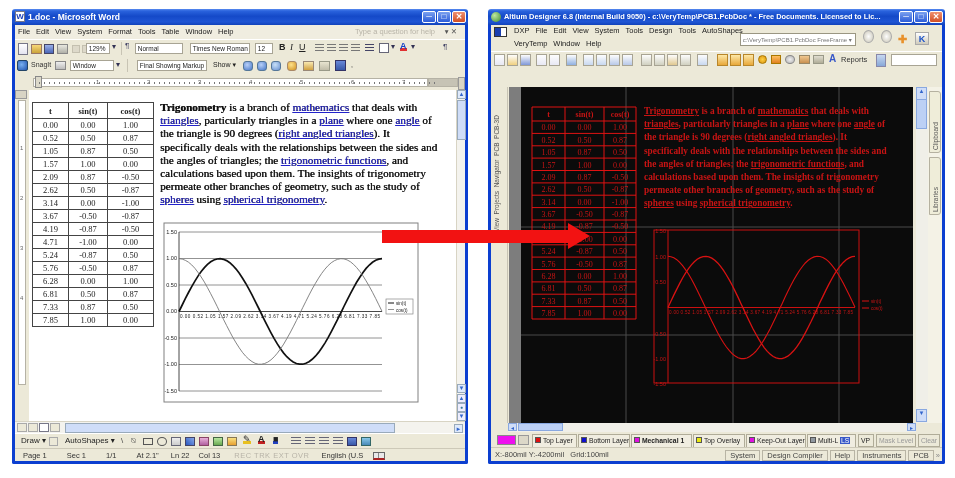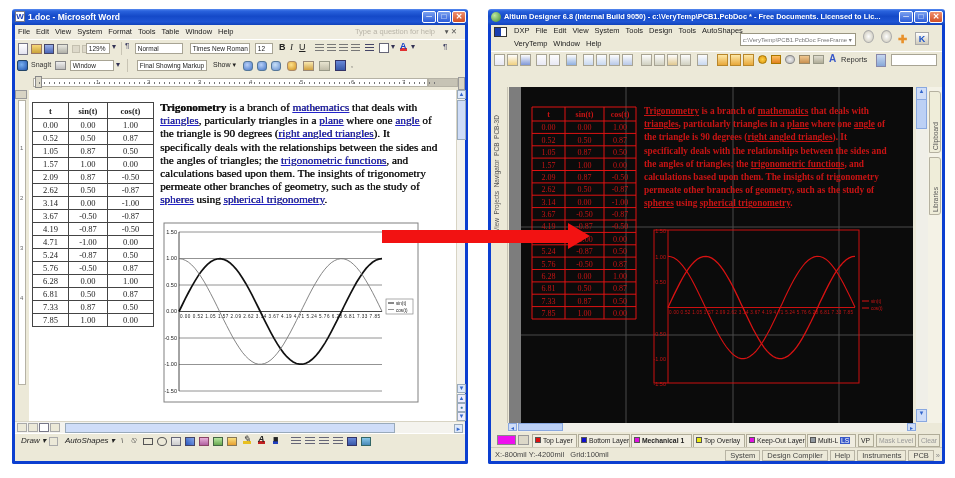--- a/index.html
+++ b/index.html
@@ -340,21 +340,21 @@
 
   <div class="abs" style="left:0;top:396px;width:450px;height:12px;background:#f4f3ee;border-top:1px solid #d8d4c4;">
     <div class="abs" style="left:2px;top:1px;width:10px;height:9px;background:#ece9d8;border:1px solid #aaa;"></div>
     <div class="abs" style="left:13px;top:1px;width:10px;height:9px;background:#ece9d8;border:1px solid #aaa;"></div>
     <div class="abs" style="left:24px;top:1px;width:10px;height:9px;background:#fff;border:1px solid #778;"></div>
     <div class="abs" style="left:35px;top:1px;width:10px;height:9px;background:#ece9d8;border:1px solid #aaa;"></div>
     <div class="abs" style="left:50px;top:1px;width:330px;height:10px;background:#cfddf8;border:1px solid #9ab;"></div>
     <div class="abs" style="right:2px;top:2px;width:9px;height:9px;background:#dfeafc;border:1px solid #9ab;font-size:6px;text-align:center;color:#36c;line-height:9px;">►</div>
   </div>
 
-  <div class="abs" id="drawbar" style="left:0;top:408px;width:450px;height:15px;background:#ece9d8;border-top:1px solid #fff;font-size:8px;color:#222;font-style:italic;">
+  <div class="abs" id="drawbar" style="left:0;top:408px;width:450px;height:15px;background:#ece9d8;border-top:1px solid #fff;font-size:8px;color:#222;">
       <span class="abs" style="left:6px;top:2px;font-size:8px;color:#222;">Draw&nbsp;▾</span>
       <i class="abs" style="left:34px;top:3px;width:9px;height:9px;background:#ece9d8;border:1px solid #aaa;"></i>
       <span class="abs" style="left:50px;top:2px;font-size:8px;color:#222;">AutoShapes&nbsp;▾</span>
       <span class="abs" style="left:106px;top:2px;font-size:8px;color:#444;">\</span>
       <span class="abs" style="left:116px;top:2px;font-size:8px;color:#444;">⍉</span>
       <i class="abs" style="left:128px;top:4px;width:10px;height:7px;border:1px solid #555;"></i>
       <i class="abs" style="left:142px;top:3px;width:10px;height:9px;border:1px solid #555;border-radius:50%;"></i>
       <i class="abs" style="left:156px;top:3px;width:10px;height:9px;background:linear-gradient(#eee,#ccc);border:1px solid #667;"></i>
       <i class="abs" style="left:170px;top:3px;width:10px;height:9px;background:linear-gradient(45deg,#2a58c0,#88a8e8);border:1px solid #446;"></i>
       <i class="abs" style="left:184px;top:3px;width:10px;height:9px;background:linear-gradient(#e8b0d8,#b060a0);border:1px solid #846;"></i>
@@ -364,20 +364,27 @@
       <span class="abs" style="left:243px;top:0px;font-size:9px;font-weight:bold;color:#222;border-bottom:3px solid #c02020;height:10px;">A</span>
       <span class="abs" style="left:258px;top:0px;font-size:9px;color:#222;border-bottom:3px solid #2040c0;height:10px;">■</span>
       <i class="abs" style="left:276px;top:3px;width:10px;height:9px;background:repeating-linear-gradient(#667 0 1px,#ece9d8 1px 3px);"></i>
       <i class="abs" style="left:290px;top:3px;width:10px;height:9px;background:repeating-linear-gradient(#667 0 1px,#ece9d8 1px 3px);"></i>
       <i class="abs" style="left:304px;top:3px;width:10px;height:9px;background:repeating-linear-gradient(#667 0 1px,#ece9d8 1px 3px);"></i>
       <i class="abs" style="left:318px;top:3px;width:10px;height:9px;background:repeating-linear-gradient(#667 0 1px,#ece9d8 1px 3px);"></i>
       <i class="abs" style="left:332px;top:3px;width:10px;height:9px;background:linear-gradient(#6888d8,#3858a8);border:1px solid #336;"></i>
       <i class="abs" style="left:346px;top:3px;width:10px;height:9px;background:linear-gradient(#88c8e8,#4888b8);border:1px solid #366;"></i>
     </div>
 
+  <div class="abs" style="left:0;top:423px;width:450px;height:13px;background:#ece9d8;border-top:1px solid #cdc9b8;font-size:7.5px;color:#333;line-height:13px;white-space:nowrap;">
+    <span style="margin-left:8px;">Page 1</span><span style="margin-left:20px;">Sec 1</span><span style="margin-left:20px;">1/1</span>
+    <span style="margin-left:18px;">At 2.1"</span><span style="margin-left:12px;">Ln 22</span><span style="margin-left:9px;">Col 13</span>
+    <span style="margin-left:12px;color:#b8b4a8;letter-spacing:0.5px;">REC TRK EXT OVR</span>
+    <span style="margin-left:10px;">English (U.S</span>
+    <span style="display:inline-block;width:12px;height:8px;background:linear-gradient(90deg,#e8e8e8 45%,#888 45% 55%,#e8e8e8 55%);margin-left:8px;vertical-align:middle;border:1px solid #666;border-bottom:2px solid #a22;"></span>
+  </div>
 </div>
 
 <div class="win" id="altwin" style="left:488px; top:25px; width:457px; height:439px; border-color:#0c3fd0;">
   <div class="tbar" style="top:-16px;font-size:7.4px;">
     <span style="display:inline-block;width:10px;height:10px;margin:3px 3px 0 3px;background:radial-gradient(circle at 35% 35%, #bfe8a0, #3d8a2e);border-radius:50%;vertical-align:top;"></span>Altium Designer 6.8 (Internal Build 9050) - c:\VeryTemp\PCB1.PcbDoc * - Free Documents. Licensed to Lic...
     <div class="tbtns">
         <div class="tb">─</div>
         <div class="tb">□</div>
         <div class="tb close">✕</div>
       </div>

